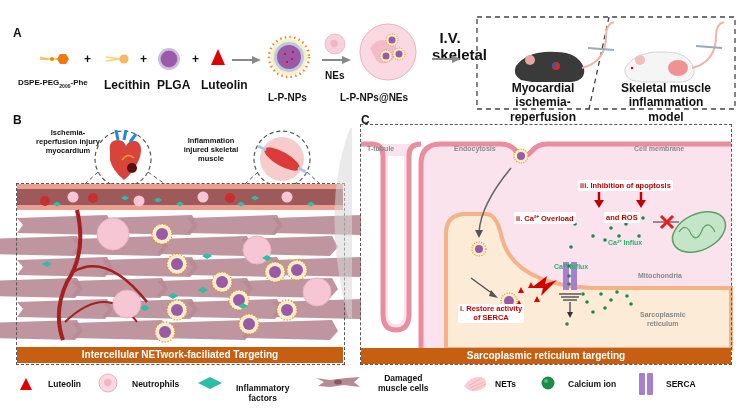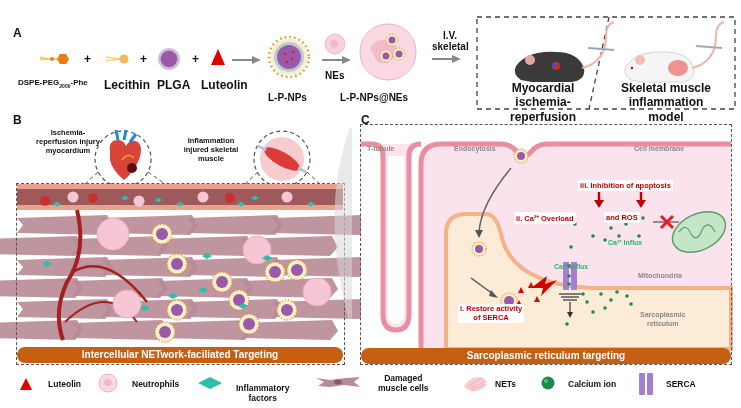--- a/index.html
+++ b/index.html
@@ -3,21 +3,21 @@
 <meta charset="utf-8">
 <style>
   html,body{margin:0;padding:0;background:#fff;}
   body{width:741px;height:408px;position:relative;overflow:hidden;font-family:"Liberation Sans",sans-serif;color:#111;}
   .abs{position:absolute;}
   .panel-letter{font-weight:bold;font-size:12px;}
   .lbl{font-weight:bold;font-size:12px;text-align:center;line-height:1.2;}
   .lbl-big{font-weight:bold;font-size:10px;text-align:center;}
   .plus{font-weight:bold;font-size:12px;}
   svg{position:absolute;overflow:visible;}
-  .banner{position:absolute;background:#c65f12;color:#fff;font-weight:bold;font-size:10px;text-align:center;line-height:16px;border-radius:8px;}
+  .banner{position:absolute;background:#c65f12;color:#fff;font-weight:bold;font-size:10px;text-align:center;line-height:16px;}
   .dash-box{position:absolute;border:1.5px dashed #555;box-sizing:border-box;}
   .grey-lbl{font-size:7px;color:#888;font-weight:bold;}
   .red-lbl{font-size:7.5px;color:#c00000;font-weight:bold;background:#fff;padding:1px 2px;border-radius:2px;}
   .green-lbl{font-size:7px;color:#2ab36b;font-weight:bold;}
   .legend-lbl{font-weight:bold;font-size:8.5px;text-align:center;line-height:1.15;}
 </style>
 </head>
 <body>
 
 <div class="abs panel-letter" style="left:13px;top:26px;">A</div>
@@ -84,21 +84,21 @@
   <path d="M12,26 Q20,14 32,20 Q44,26 36,36 Q26,46 18,38Z" fill="#f3bccb"></path>
   <circle cx="34" cy="18" r="6" fill="#f6efc8" stroke="#f08a20" stroke-width="1" stroke-dasharray="1 1.5"></circle>
     <circle cx="34" cy="18" r="3.5" fill="#9a5aa8"></circle>
   <circle cx="28" cy="34" r="6" fill="#f6efc8" stroke="#f08a20" stroke-width="1" stroke-dasharray="1 1.5"></circle>
     <circle cx="28" cy="34" r="3.5" fill="#9a5aa8"></circle>
   <circle cx="41" cy="32" r="6" fill="#f6efc8" stroke="#f08a20" stroke-width="1" stroke-dasharray="1 1.5"></circle>
     <circle cx="41" cy="32" r="3.5" fill="#9a5aa8"></circle>
 </svg>
 <div class="abs lbl-big" style="left:340px;top:92px;">L-P-NPs@NEs</div>
 
-<div class="abs lbl-big" style="left:432px;top:30px;width:36px;font-size:10px;line-height:1.1;">
+<div class="abs lbl-big" style="left:432px;top:30px;width:36px;font-size:15px;line-height:1.1;">
     <div>I.V.</div>
     <div>skeletal</div>
   </div>
 <svg style="left:432px;top:55px;" width="30" height="8">
   <line x1="0" y1="4" x2="22" y2="4" stroke="#888" stroke-width="2"></line>
   <polygon points="20,0 29,4 20,8" fill="#888"></polygon>
 </svg>
 
 <svg style="left:476px;top:16px;" width="260" height="94">
   <rect x="1" y="1" width="258" height="92" fill="none" stroke="#444" stroke-width="1.3" stroke-dasharray="5 4"></rect>

